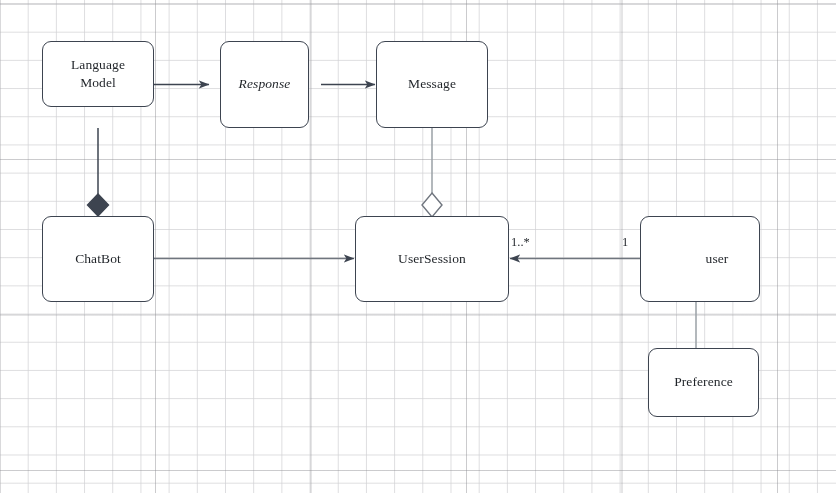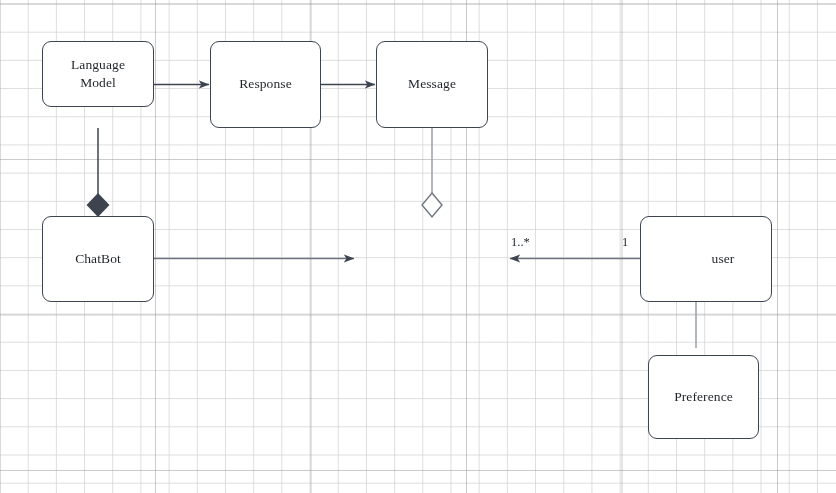--- a/index.html
+++ b/index.html
@@ -112,38 +112,41 @@
     </g>
   </svg>
 
   <div class="node" style="left:42px; top:41px; width:112px; height:66px;">
     <span>
       <span>Language</span><br>
       <span>Model</span>
     </span>
   </div>
 
-  <div class="node" style="left:210px; top:41px; width:111px; height:87px;">
+  <div class="node" style="left:220px; top:41px; width:89px; height:87px;font-style:italic;">
     <span>Response</span>
   </div>
 
   <div class="node" style="left:42px; top:216px; width:112px; height:86px;">
     <span>ChatBot</span>
   </div>
 
   <div class="node" style="left:376px; top:41px; width:112px; height:87px;">
     <span>Message</span>
   </div>
 
+  <div class="node" style="left:355px; top:216px; width:154px; height:86px;">
+    <span>UserSession</span>
+  </div>
 
-  <div class="node" style="left:640px; top:216px; width:132px; height:86px;padding-left:40px;">
+  <div class="node" style="left:640px; top:216px; width:120px; height:86px;padding-left:40px;">
     <span>user</span>
   </div>
 
-  <div class="node" style="left:648px; top:348px; width:111px; height:84px;margin-top:7px;">
+  <div class="node" style="left:648px; top:348px; width:111px; height:69px;">
     <span>Preference</span>
   </div>
 
   <div class="edge-label" style="left:511px; top:235px;">1..*</div>
 
   <div class="edge-label" style="left:622px; top:235px;">1</div>
 
 </div>
 
 </body></html>

